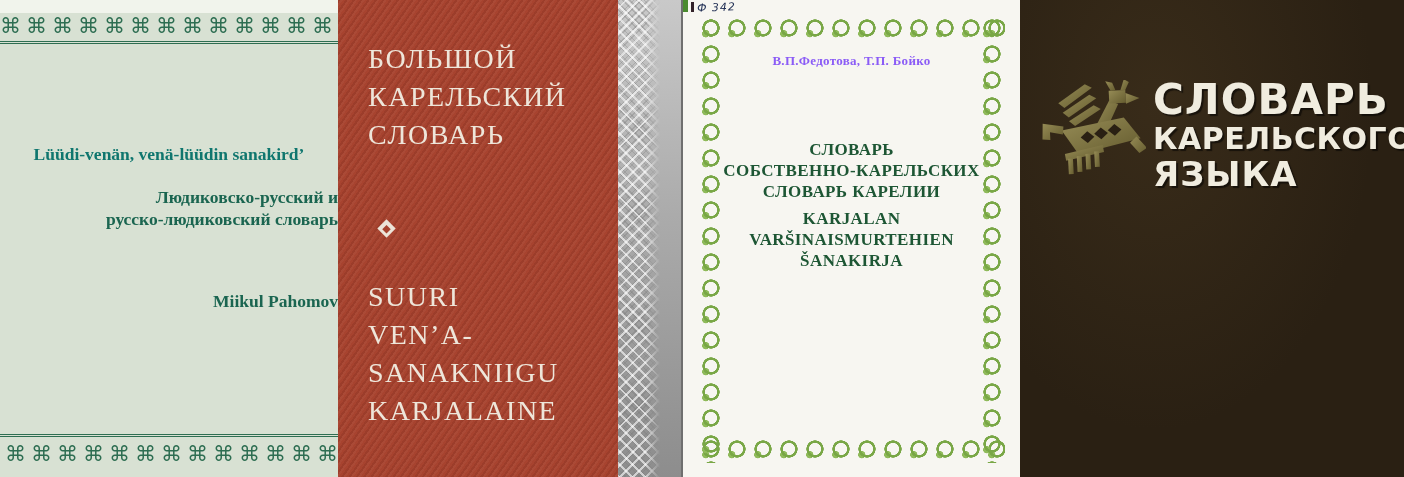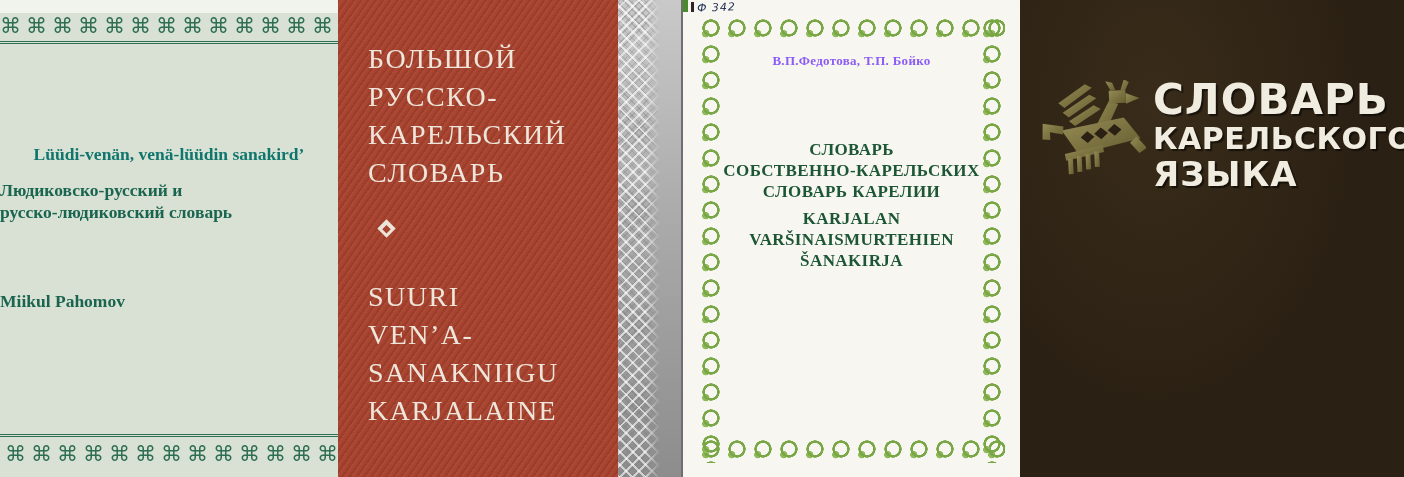--- a/index.html
+++ b/index.html
@@ -15,22 +15,22 @@
   #cover-lyydi .edge-top { position:absolute; top:0; left:0; right:0; height:13px; background:#f1f4ec; }
   .orn-row {
     position:absolute; left:0; right:0; height:31px; color:#2e6e52;
     font-family:"DejaVu Sans", sans-serif; font-size:21px; line-height:27px;
     letter-spacing:5px; text-align:center; white-space:nowrap; overflow:hidden;
     border-bottom:3px double #2e6e52;
   }
   .orn-top { top:13px; }
   .orn-bottom { bottom:12px; transform:rotate(180deg); }
   .lyydi-title  { position:absolute; top:144px; width:100%; text-align:center; color:#0f766e; font-weight:bold; font-size:17.5px; }
-  .lyydi-ru     { position:absolute; top:179px; width:100%; text-align:left; color:#1a6550; font-weight:bold; font-size:17.5px; line-height:22px; }
-  .lyydi-author { position:absolute; top:291px; width:100%; text-align:left; color:#1a6550; font-weight:bold; font-size:17.5px; }
+  .lyydi-ru     { position:absolute; top:186px; width:100%; text-align:right; color:#1a6550; font-weight:bold; font-size:17.5px; line-height:22px; }
+  .lyydi-author { position:absolute; top:291px; width:100%; text-align:right; color:#1a6550; font-weight:bold; font-size:17.5px; }
 
   
   #cover-suuri { width:345px; display:flex; }
   .suuri-red {
     position:relative; width:280px; height:100%; background:#a7432f;
     background-image:repeating-linear-gradient(125deg,
       rgba(60,10,5,0.10) 0 2px, rgba(255,255,255,0.035) 2px 4px, rgba(0,0,0,0) 4px 6px);
   }
   .suuri-block { position:absolute; left:30px; color:#eee6da; font-size:28px; line-height:38px; letter-spacing:1.5px; }
   .suuri-ru  { top:40px; }
@@ -116,21 +116,20 @@
       <div>русско-людиковский словарь</div>
     </div>
     <div class="lyydi-author">Miikul Pahomov</div>
     <div class="orn-row orn-bottom">⌘⌘⌘⌘⌘⌘⌘⌘⌘⌘⌘⌘⌘⌘⌘⌘</div>
   </section>
 
   <section class="cover" id="cover-suuri">
     <div class="suuri-red">
       <div class="suuri-block suuri-ru">
         <div>БОЛЬШОЙ</div>
-        <div>РУССКО-</div>
         <div>КАРЕЛЬСКИЙ</div>
         <div>СЛОВАРЬ</div>
       </div>
       <div class="diamond-outer">
         <div class="diamond-inner"></div>
       </div>
       <div class="suuri-block suuri-krl">
         <div>SUURI</div>
         <div>VEN’A-</div>
         <div>SANAKNIIGU</div>

